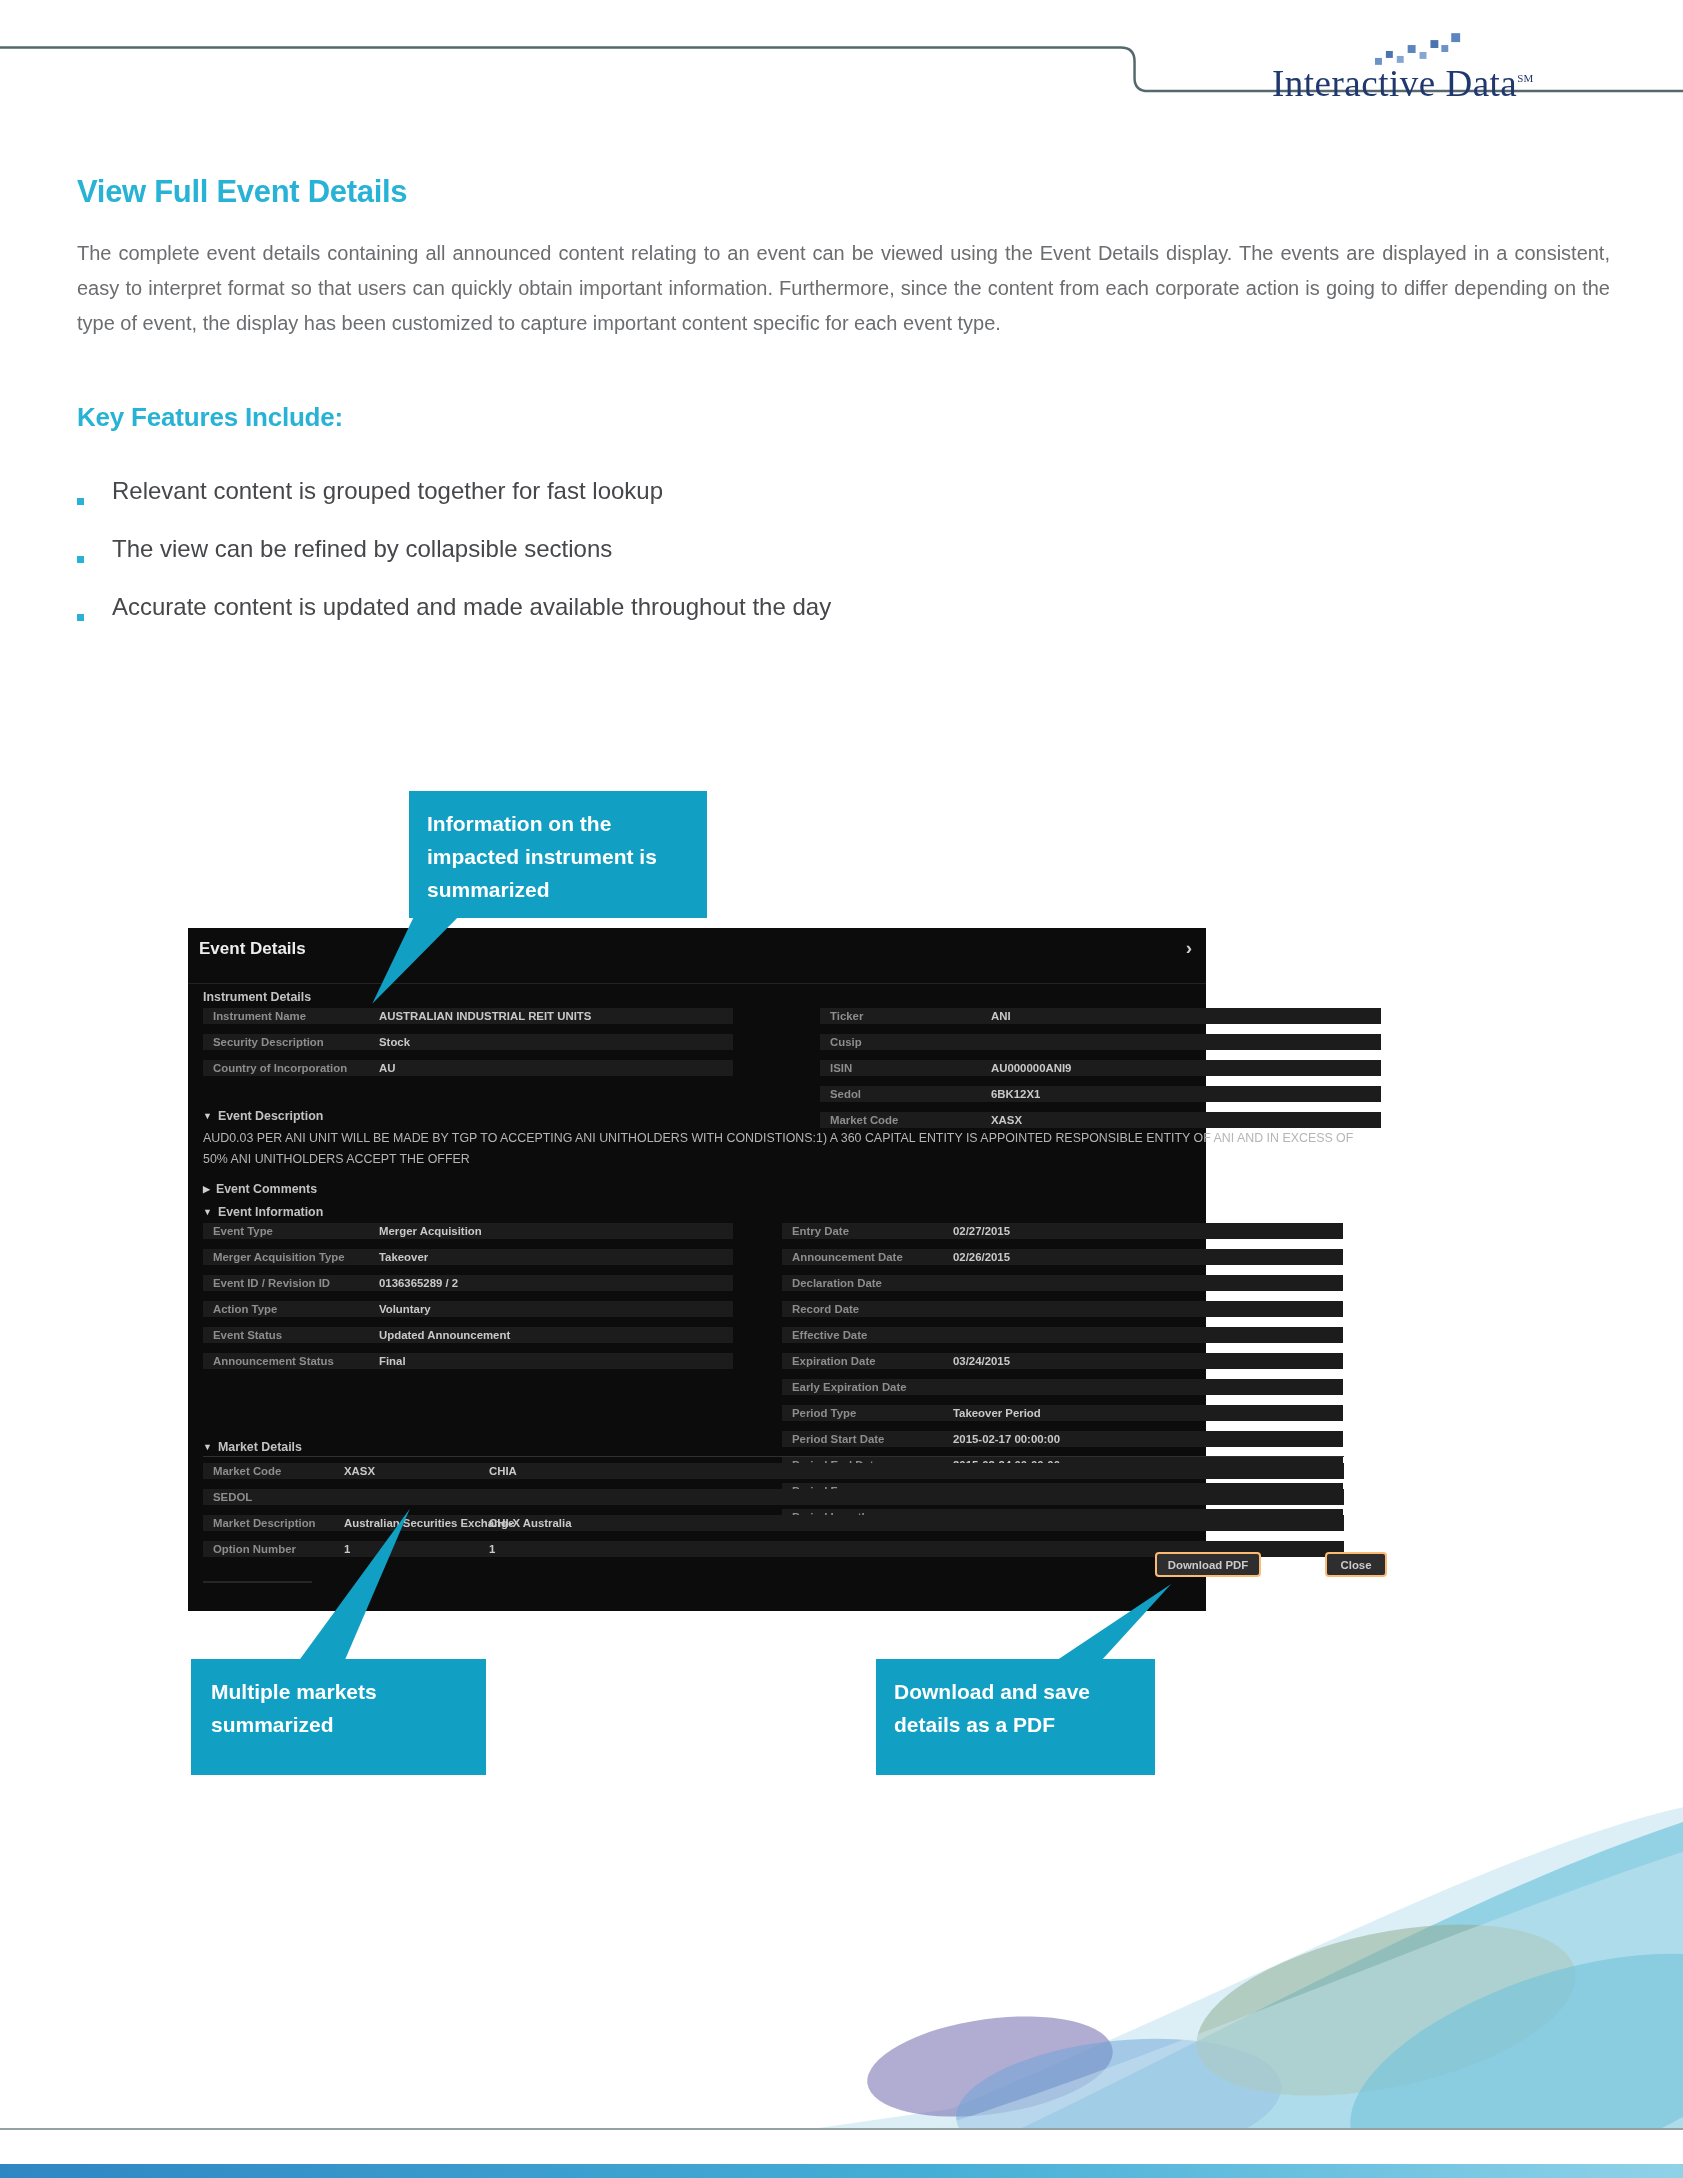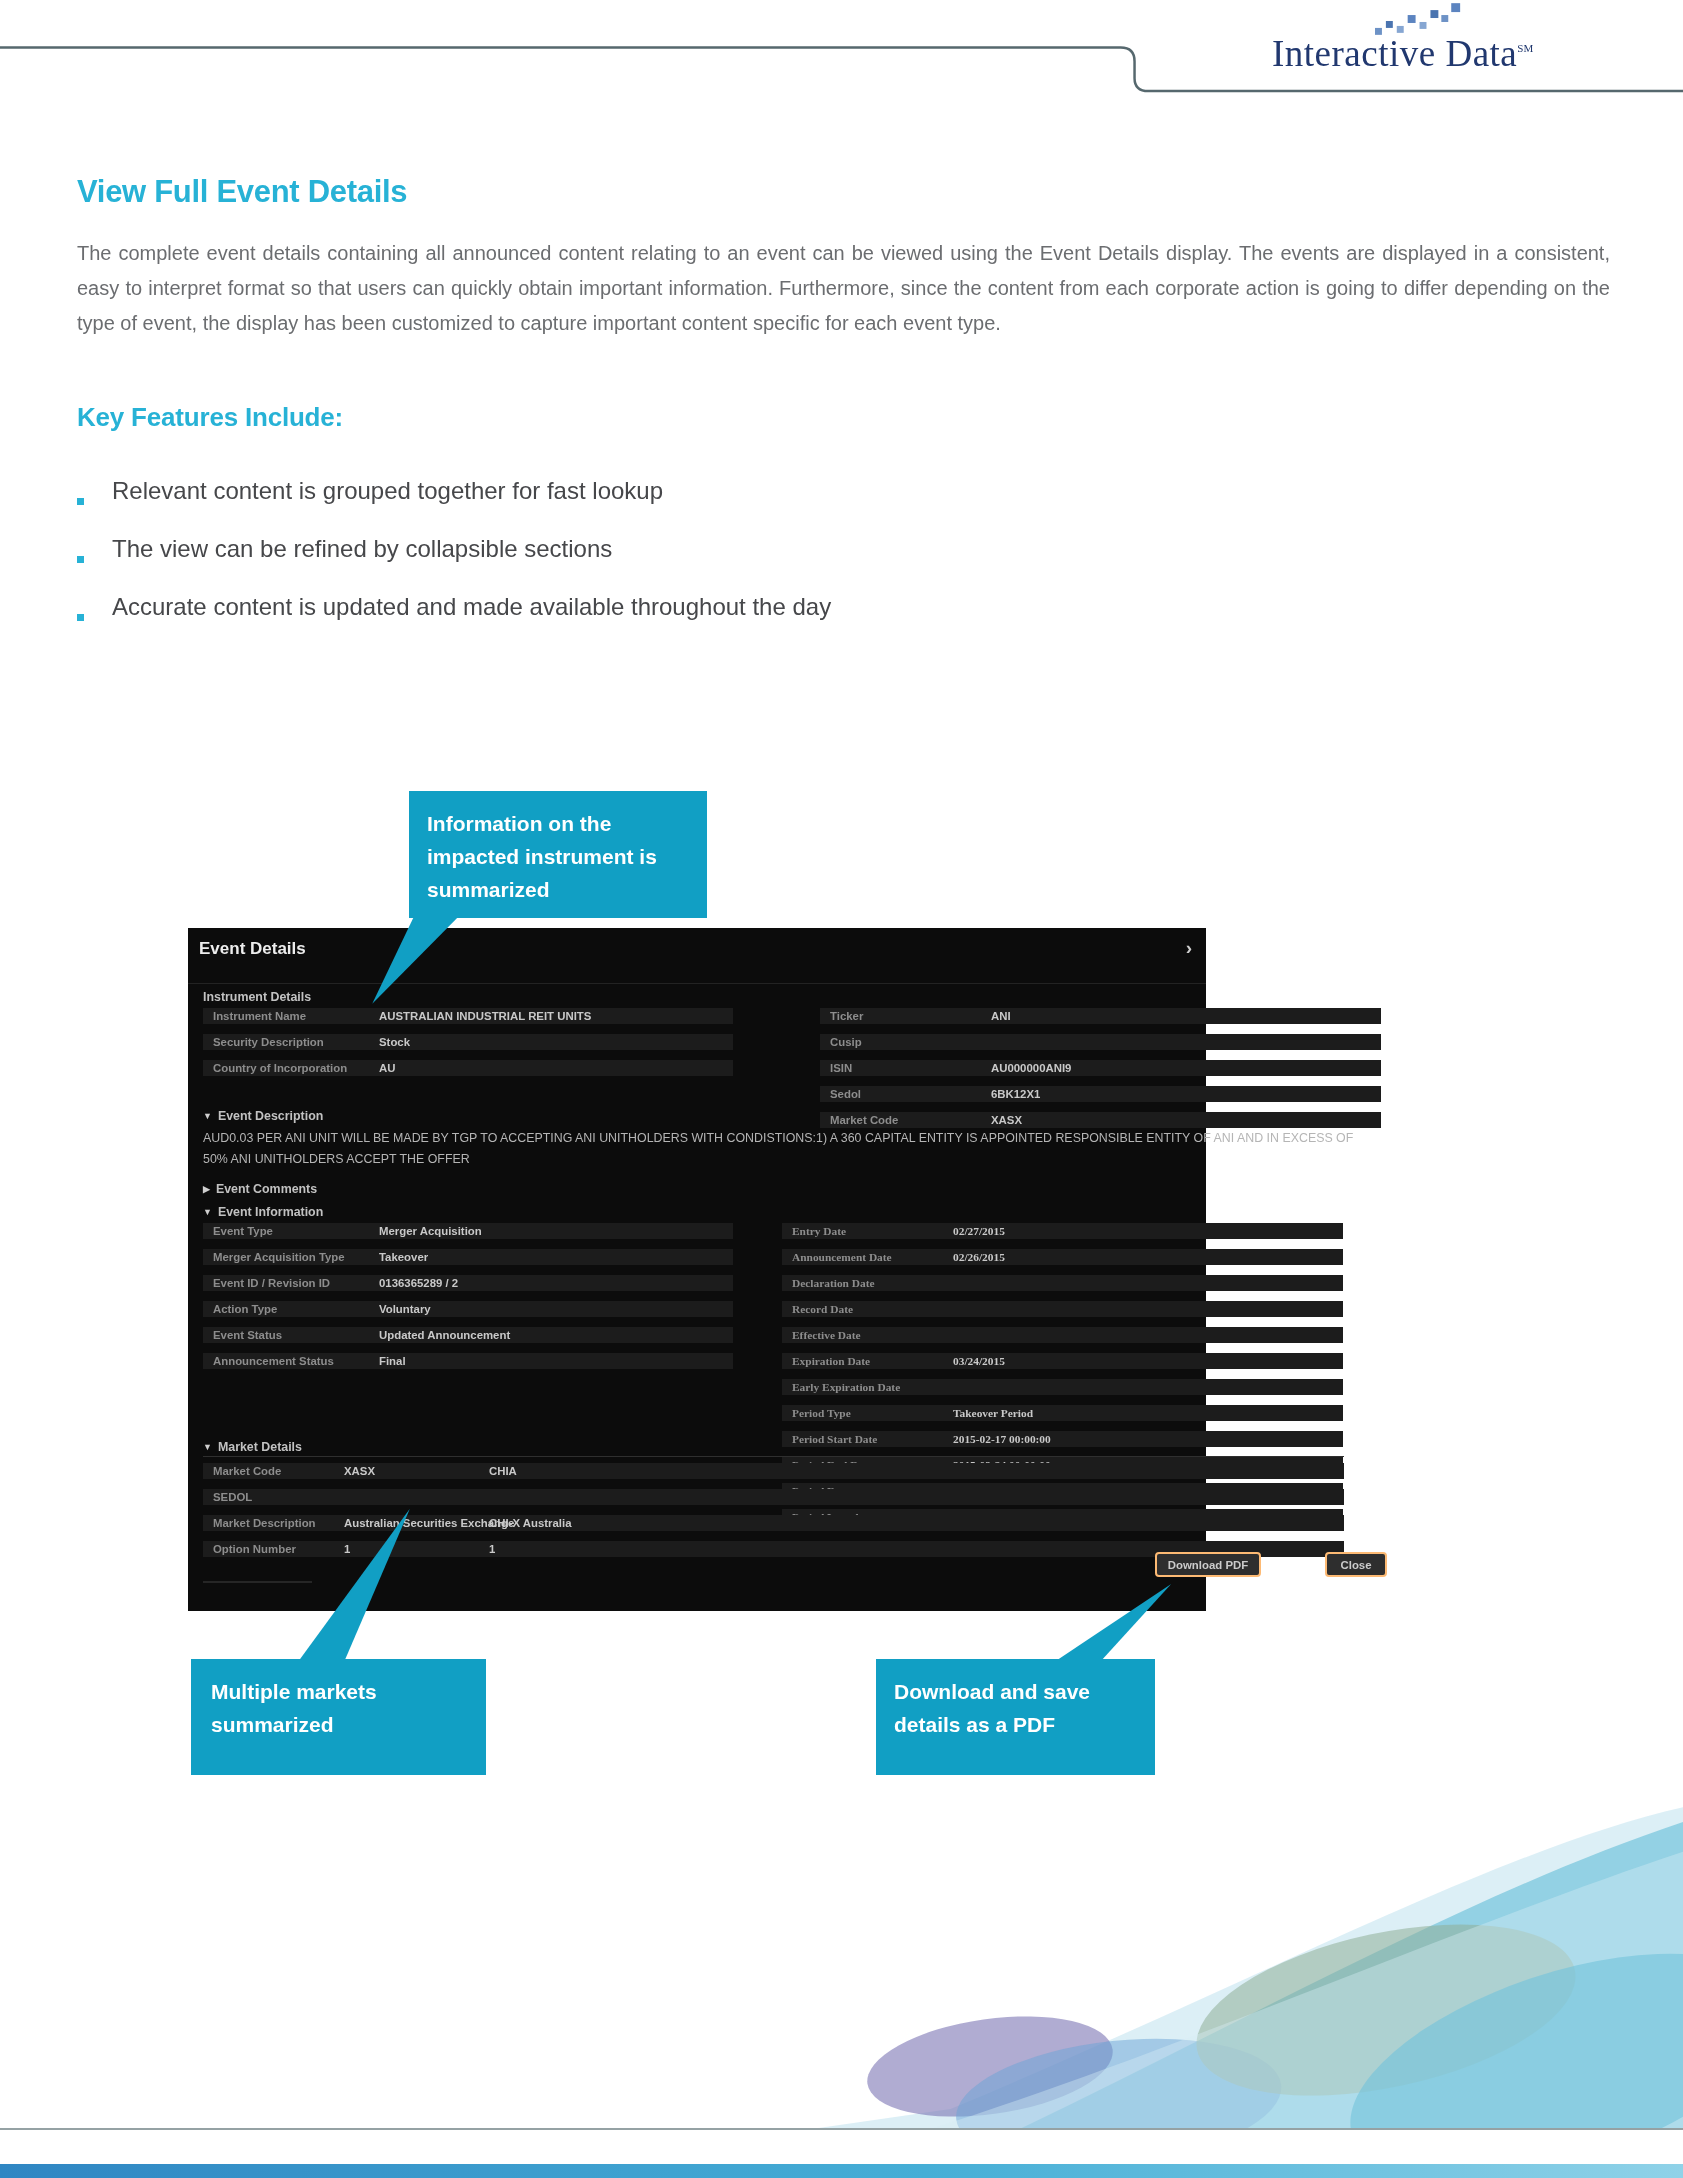--- a/index.html
+++ b/index.html
@@ -1,21 +1,21 @@
 <!DOCTYPE html>
 <html><head>
 <meta charset="utf-8">
 <style>
   html,body{margin:0;padding:0;background:#ffffff;}
   .page{position:relative;width:1683px;height:2178px;background:#fff;overflow:hidden;
         font-family:"Liberation Sans",sans-serif;}
 
   
   .hdr-rule{position:absolute;left:0;top:0;width:1683px;height:99px;pointer-events:none;}
-  .logo{position:absolute;left:1272px;top:14px;width:327px;height:59px;}
+  .logo{position:absolute;left:1272px;top:44px;width:327px;height:59px;}
   .logo-text{position:absolute;left:0;top:18px;font-family:"Liberation Serif",serif;
              font-size:37px;color:#21386f;letter-spacing:0.5px;white-space:nowrap;}
   .logo-sm{font-size:11px;vertical-align:14px;letter-spacing:0;}
   .logo-squares{position:absolute;left:103px;top:-14px;}
 
   
   .h1{position:absolute;left:77px;top:174px;font-size:31px;font-weight:bold;color:#27b2d6;letter-spacing:-0.3px;}
   .intro-p{position:absolute;left:77px;top:236px;width:1533px;font-size:20px;line-height:35px;
            color:#6b6d70;text-align:justify;}
   .h2{position:absolute;left:77px;top:402px;font-size:26px;font-weight:bold;color:#27b2d6;letter-spacing:-0.2px;}
@@ -42,21 +42,21 @@
   .sh-desc{left:15px;top:181px;}
   .sh-comm{left:15px;top:254px;}
   .sh-info{left:15px;top:277px;}
   .sh-mkt{left:15px;top:512px;}
   .mkt-underline{position:absolute;left:15px;top:528px;width:1141px;height:1px;background:#2f2f2f;}
 
   .col{position:absolute;}
   .c-inst-l{left:15px;top:80px;width:530px;}
   .c-inst-r{left:594px;top:80px;width:561px;padding-left:38px;}
   .c-info-l{left:15px;top:295px;width:530px;}
-  .c-info-r{left:594px;top:295px;width:561px;font-family:Liberation Serif, serif;}
+  .c-info-r{left:594px;top:295px;width:561px;}
   .c-mkt{left:15px;top:535px;width:1141px;}
 
   .drow{height:16px;margin-bottom:10px;background:#1c1c1c;display:flex;align-items:center;
         font-size:11.4px;font-weight:bold;white-space:nowrap;overflow:hidden;}
   .dlabel{width:166px;padding-left:10px;color:#8d8d8d;flex:none;}
   .c-inst-r .dlabel,.c-info-r .dlabel{width:161px;}
   .dvalue{color:#c9c9c9;}
   .mlabel{width:131px;padding-left:10px;color:#8d8d8d;flex:none;}
   .mval1{width:145px;color:#c9c9c9;flex:none;}
   .mval2{color:#c9c9c9;}

